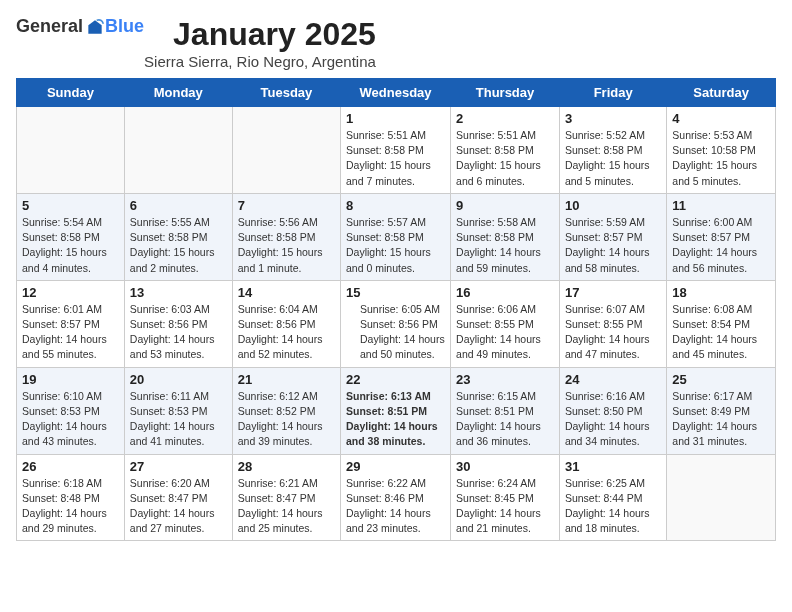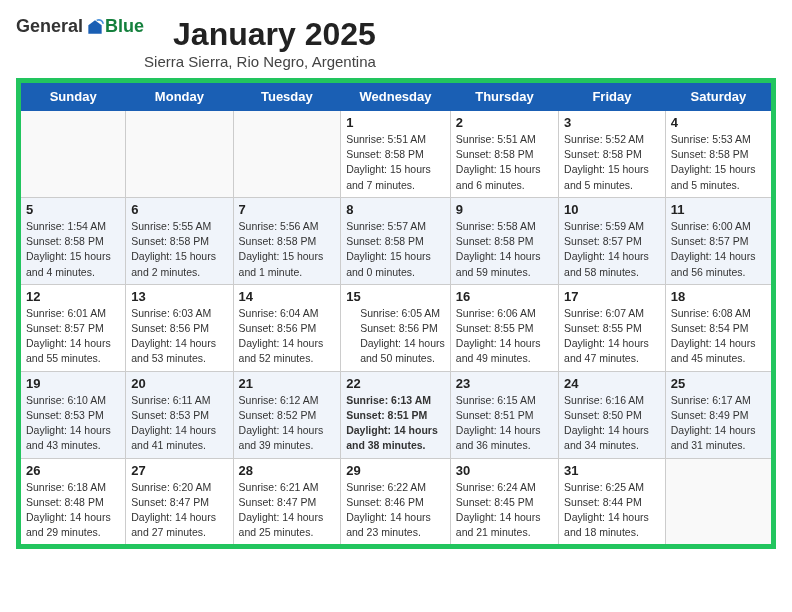--- a/index.html
+++ b/index.html
@@ -26,21 +26,21 @@
       align-items: center;
     }
     .logo-general {
       font-size: 18px;
       font-weight: bold;
       color: #333;
     }
     .logo-blue {
       font-size: 18px;
       font-weight: bold;
-      color: #15803d;
+      color: #3b82f6;
     }
     .logo-icon {
       width: 20px;
       height: 20px;
       margin-left: 2px;
     }
     .title-area {
       text-align: right;
     }
     .month-title {
@@ -48,21 +48,21 @@
       font-weight: bold;
       color: #222;
     }
     .location-title {
       font-size: 15px;
       color: #444;
     }
     .calendar-table {
       width: 100%;
       border-collapse: collapse;
-      border: 5px solid #22c55e;
+      border: 1px solid #22c55e;
     }
     .calendar-table th {
       background-color: #1a5fb4;
       color: #fff;
       padding: 6px 4px;
       font-size: 13px;
       font-weight: bold;
       border: 1px solid #1a5fb4;
     }
     .calendar-table td {
@@ -147,29 +147,29 @@
         <td>
           <div class="day-number">3</div>
           <div class="day-info" style="white-space: pre-line;">Sunrise: 5:52 AM
 Sunset: 8:58 PM
 Daylight: 15 hours
 and 5 minutes.</div>
         </td>
         <td>
           <div class="day-number">4</div>
           <div class="day-info" style="white-space: pre-line;">Sunrise: 5:53 AM
-Sunset: 8:58 PM
+Sunset: 10:58 PM
 Daylight: 15 hours
 and 5 minutes.</div>
         </td>
       </tr>
       <tr class="row-shaded">
         <td>
           <div class="day-number">5</div>
-          <div class="day-info" style="white-space: pre-line;">Sunrise: 1:54 AM
+          <div class="day-info" style="white-space: pre-line;">Sunrise: 5:54 AM
 Sunset: 8:58 PM
 Daylight: 15 hours
 and 4 minutes.</div>
         </td>
         <td>
           <div class="day-number">6</div>
           <div class="day-info" style="white-space: pre-line;">Sunrise: 5:55 AM
 Sunset: 8:58 PM
 Daylight: 15 hours
 and 2 minutes.</div>

